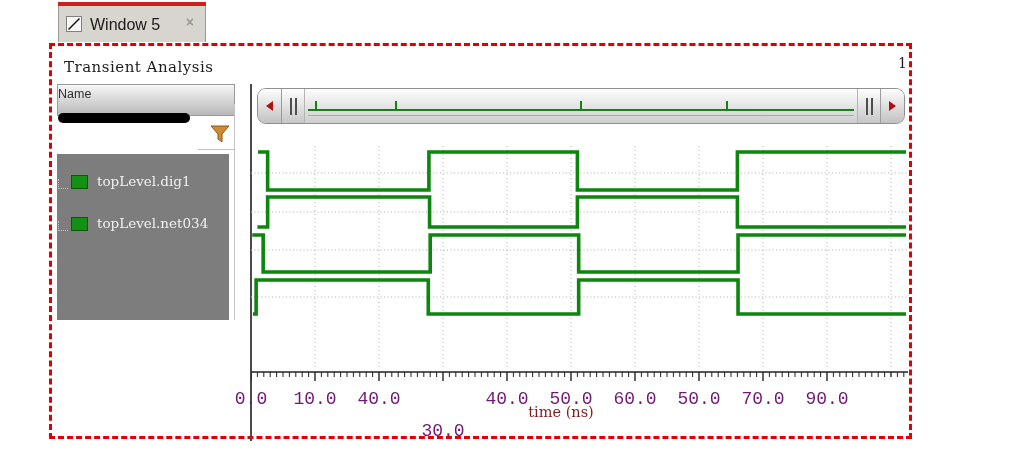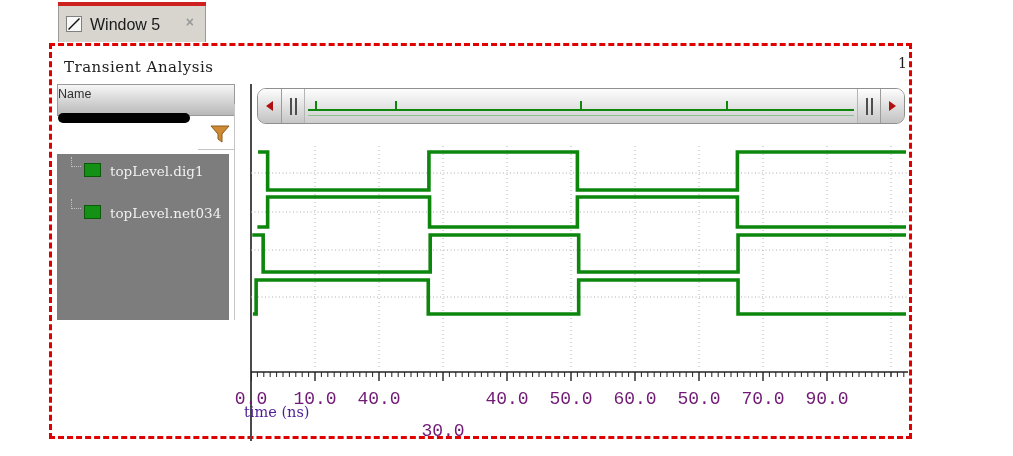--- a/index.html
+++ b/index.html
@@ -29,21 +29,21 @@
                background:linear-gradient(#f6f6f6,#b8b8b8);border:1px solid #9a9a9a;
                box-sizing:border-box;font-size:12.5px;color:#303030;line-height:18px;}
   .black-bar{position:absolute;left:58px;top:113px;width:132px;height:10px;
              background:#000;border-radius:5px;}
   .funnel-btn{position:absolute;left:208px;top:122px;width:24px;height:24px;}
   .panel-vline{position:absolute;left:234px;top:104px;width:1px;height:216px;background:#c4c4c4;}
   .panel-hline{position:absolute;left:198px;top:149px;width:37px;height:1px;background:#c4c4c4;}
 
   .signal-panel{position:absolute;left:57px;top:154px;width:172px;height:166px;
                 background:#7d7d7d;box-sizing:border-box;padding-top:9px;}
-  .sig-item{height:26px;margin-bottom:16px;display:flex;align-items:flex-start;padding-left:14px;}
+  .sig-item{height:26px;margin-bottom:16px;display:flex;align-items:flex-end;padding-left:1px;}
   .tree-dot{width:9px;height:9px;border-left:1px dotted #c0c0c0;border-bottom:1px dotted #c0c0c0;
             margin:-6px 3px 0 0;}
   .swatch{width:15px;height:12px;background:#149114;border:1px solid #0a5a0a;margin-right:9px;flex:none;}
   .sig-label{color:#f1f1f1;font-family:"DejaVu Serif",serif;font-size:13.5px;white-space:nowrap;}
 
   .divider{position:absolute;left:250px;top:84px;width:2px;height:357px;background:#4a4a4a;}
 
   
   .hscroll{position:absolute;left:257px;top:88px;width:648px;height:36px;display:flex;
            border:1px solid #8f8f8f;border-radius:9px;overflow:hidden;box-sizing:border-box;
@@ -64,22 +64,22 @@
   .hs-track{flex:1;position:relative;background:linear-gradient(#fdfdfd,#cdcdcd);}
   .preview-line{position:absolute;left:3px;right:3px;top:20px;height:2px;background:#0f870f;}
   .preview-line2{position:absolute;left:3px;right:3px;top:26px;height:1px;background:#8cc08c;}
   .preview-tick{position:absolute;top:12px;width:2px;height:10px;background:#0f870f;}
 
   
   #wave{position:absolute;left:251px;top:140px;}
   .xlabels{position:absolute;left:251px;top:389px;width:662px;height:16px;}
   .tick-label{position:absolute;top:0;transform:translateX(-50%);font-size:18px;color:#701a75;
               font-family:Liberation Mono, monospace;}
-  .axis-title{position:absolute;left:244px;top:404px;width:620px;
-              font-family:"DejaVu Serif",serif;font-size:14.5px;color:#4c1d95;}
+  .axis-title{position:absolute;left:251px;top:404px;width:620px;text-align:center;
+              font-family:"DejaVu Serif",serif;font-size:14.5px;color:#7f1d1d;}
 </style>
 </head>
 <body>
 
 <div class="stage">
 
   <div class="tab">
     <div class="tab-red"></div>
     <div class="tab-icon">
       <svg width="14" height="14" viewBox="0 0 14 14">

